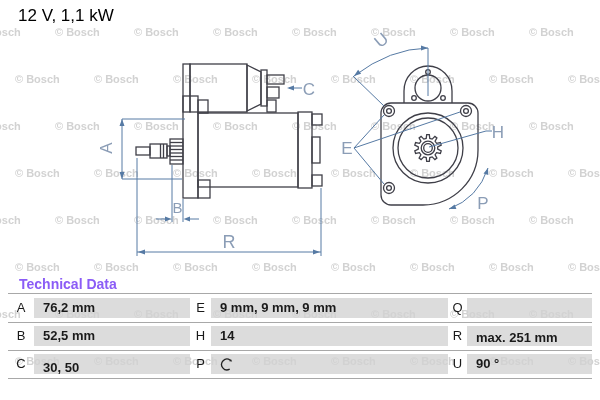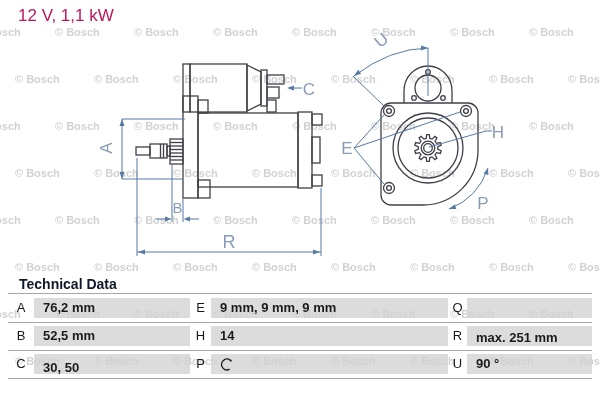--- a/index.html
+++ b/index.html
@@ -1,24 +1,24 @@
 <!DOCTYPE html>
 <html><head>
 <meta charset="utf-8">
 <style>
   html,body{margin:0;padding:0;}
   body{width:600px;height:400px;background:#ffffff;overflow:hidden;position:relative;
        font-family:"Liberation Sans", sans-serif;}
   .wm-layer{position:absolute;inset:0;z-index:1;pointer-events:none;}
   .wm{position:absolute;font-weight:bold;font-size:11px;color:#d2d2d2;white-space:nowrap;}
-  .title{position:absolute;left:18px;top:6px;font-size:17px;color:#be185d;z-index:3;}
+  .title{position:absolute;left:18px;top:6px;font-size:17px;color:#000000;z-index:3;}
   #drawing{position:absolute;left:0;top:0;z-index:2;}
   .tbl-cellbg{position:absolute;background:#dcdcdc;z-index:0;}
   .tbl-line{position:absolute;left:8px;width:584px;height:1px;background:#a8a8a8;z-index:2;}
-  .tbl-heading{position:absolute;left:19px;top:276px;font-size:14px;font-weight:bold;color:#0f172a;z-index:3;}
+  .tbl-heading{position:absolute;left:19px;top:276px;font-size:14px;font-weight:bold;color:#8b5cf6;z-index:3;}
   .t-label{position:absolute;z-index:3;font-size:13px;color:#1a1a1a;text-align:center;line-height:20px;}
   .t-value{position:absolute;z-index:3;font-size:13px;color:#1a1a1a;line-height:20px;padding-left:9px;
            white-space:nowrap;display:flex;align-items:center;font-weight:bold;}
   .rot-icon{display:inline-block;margin-top:1px;}
   svg text{font-family:"Liberation Sans", sans-serif;}
 </style>
 </head>
 <body>
 
 <div class="wm-layer" id="wm">

